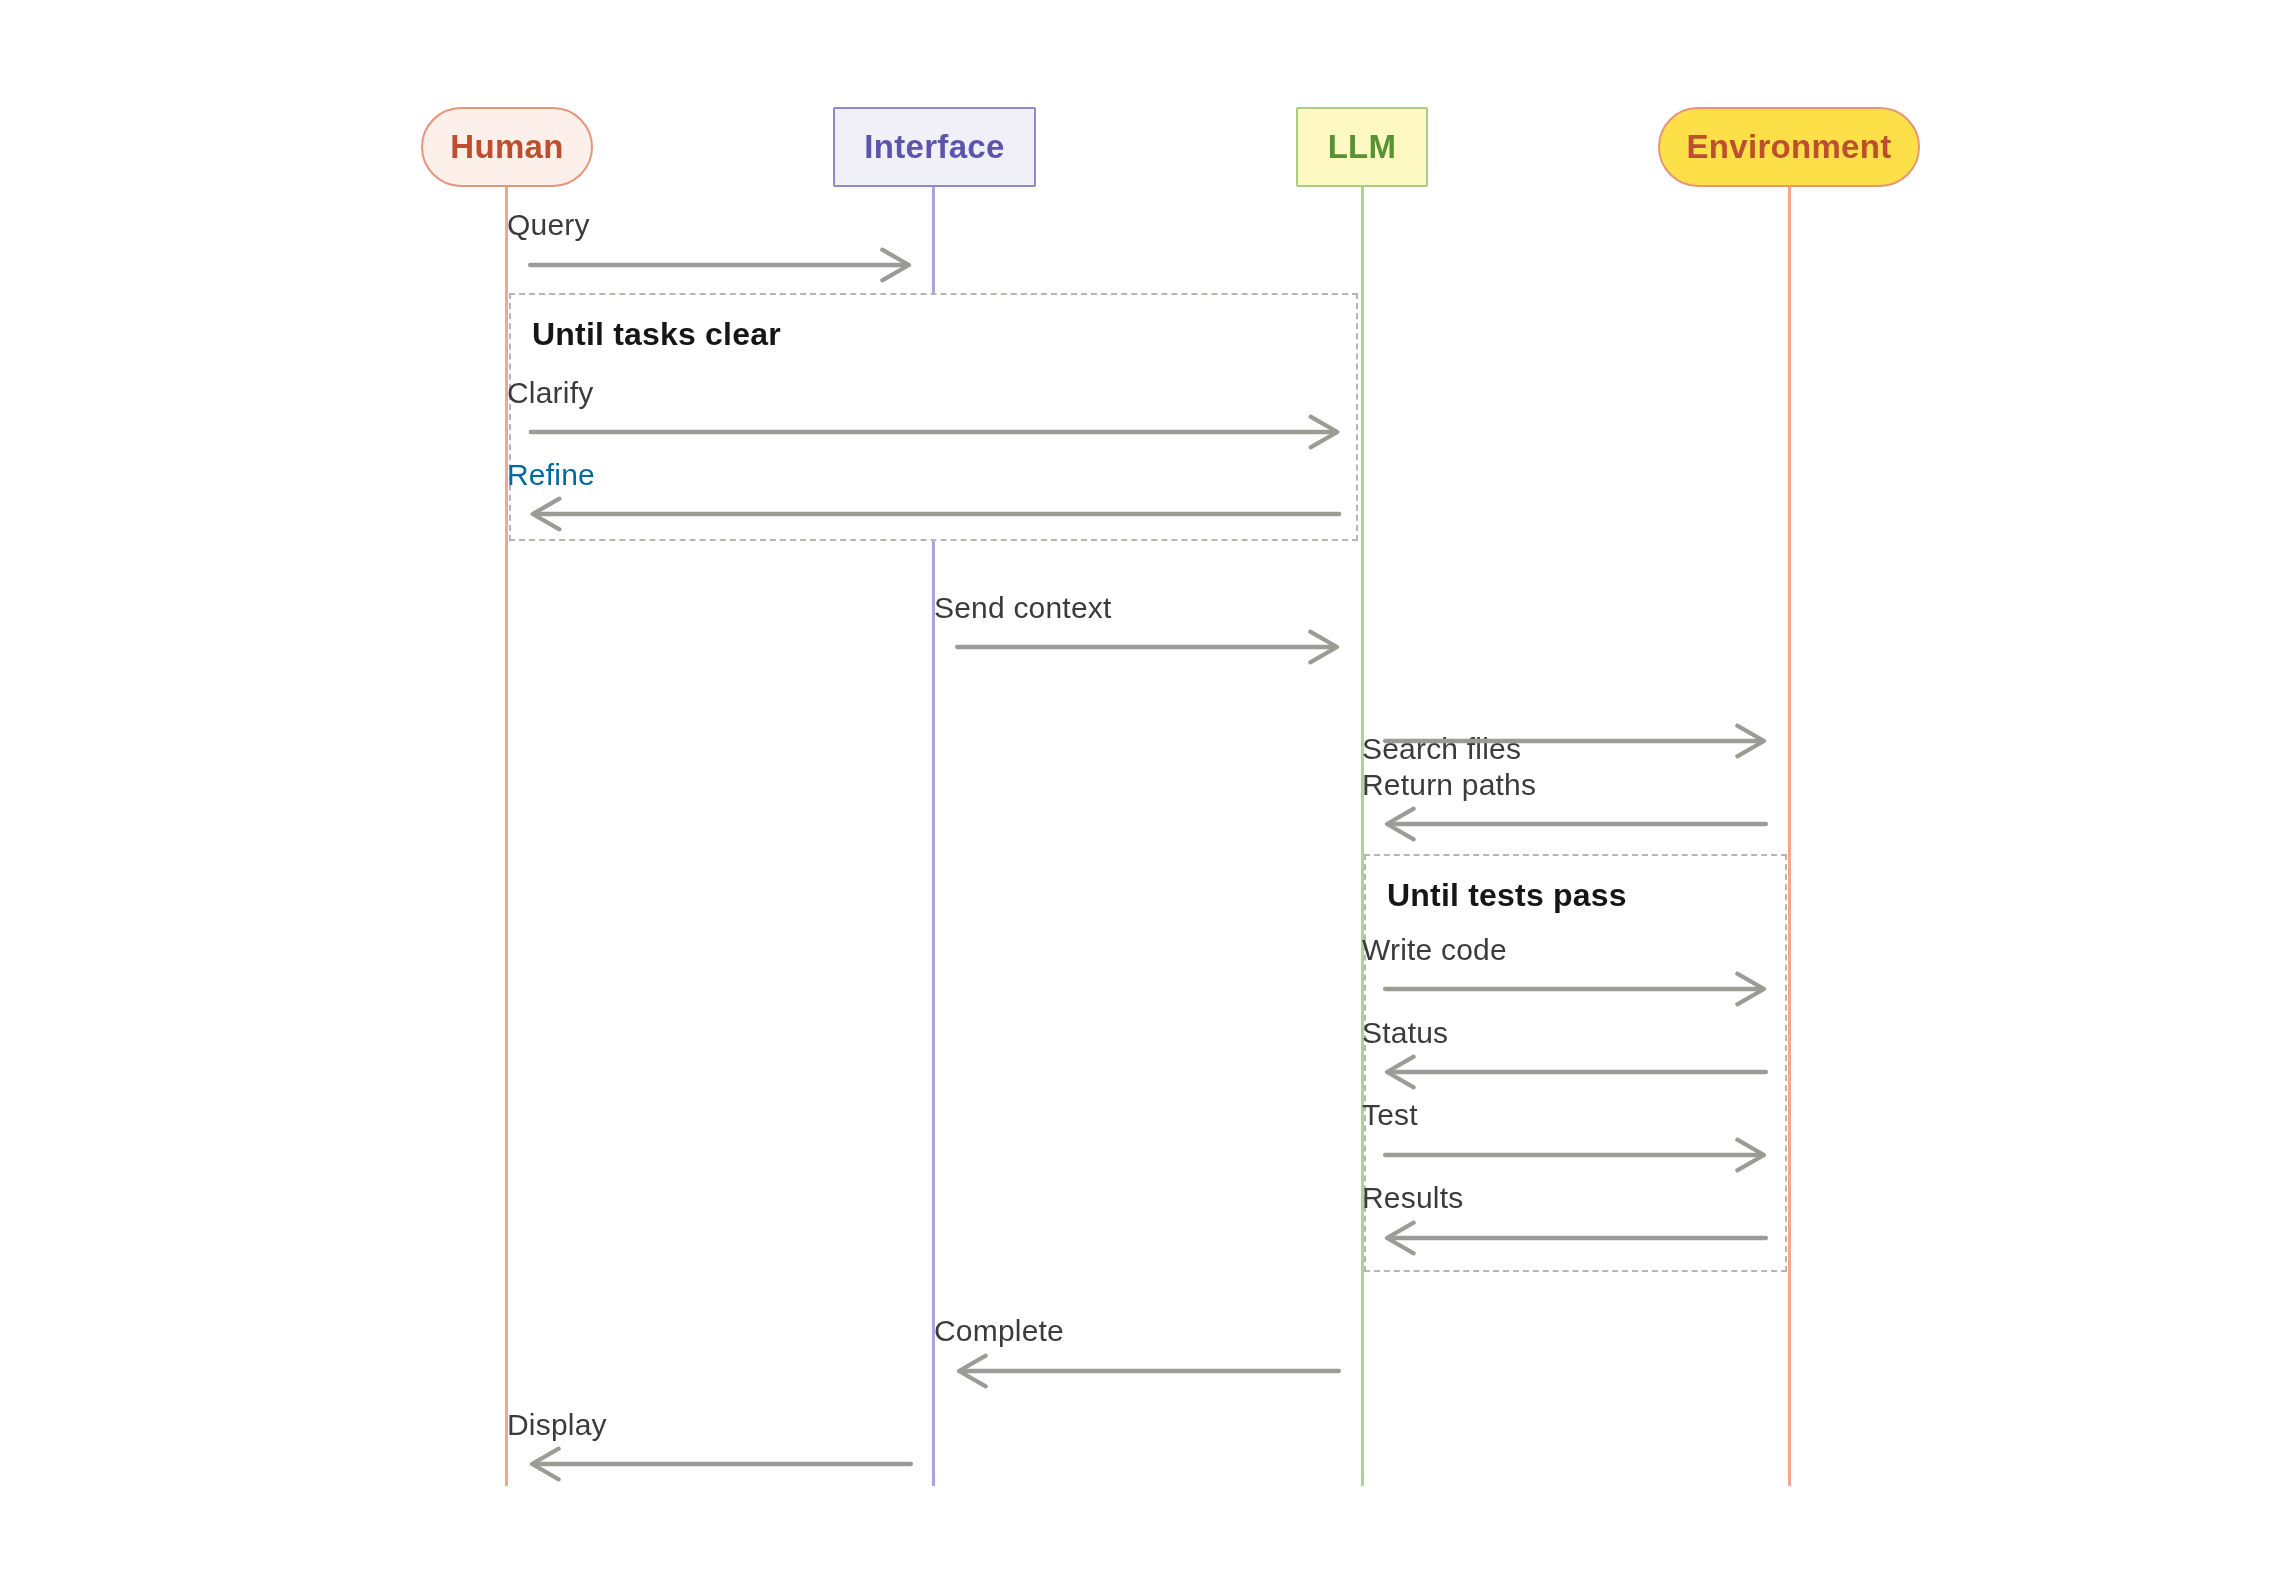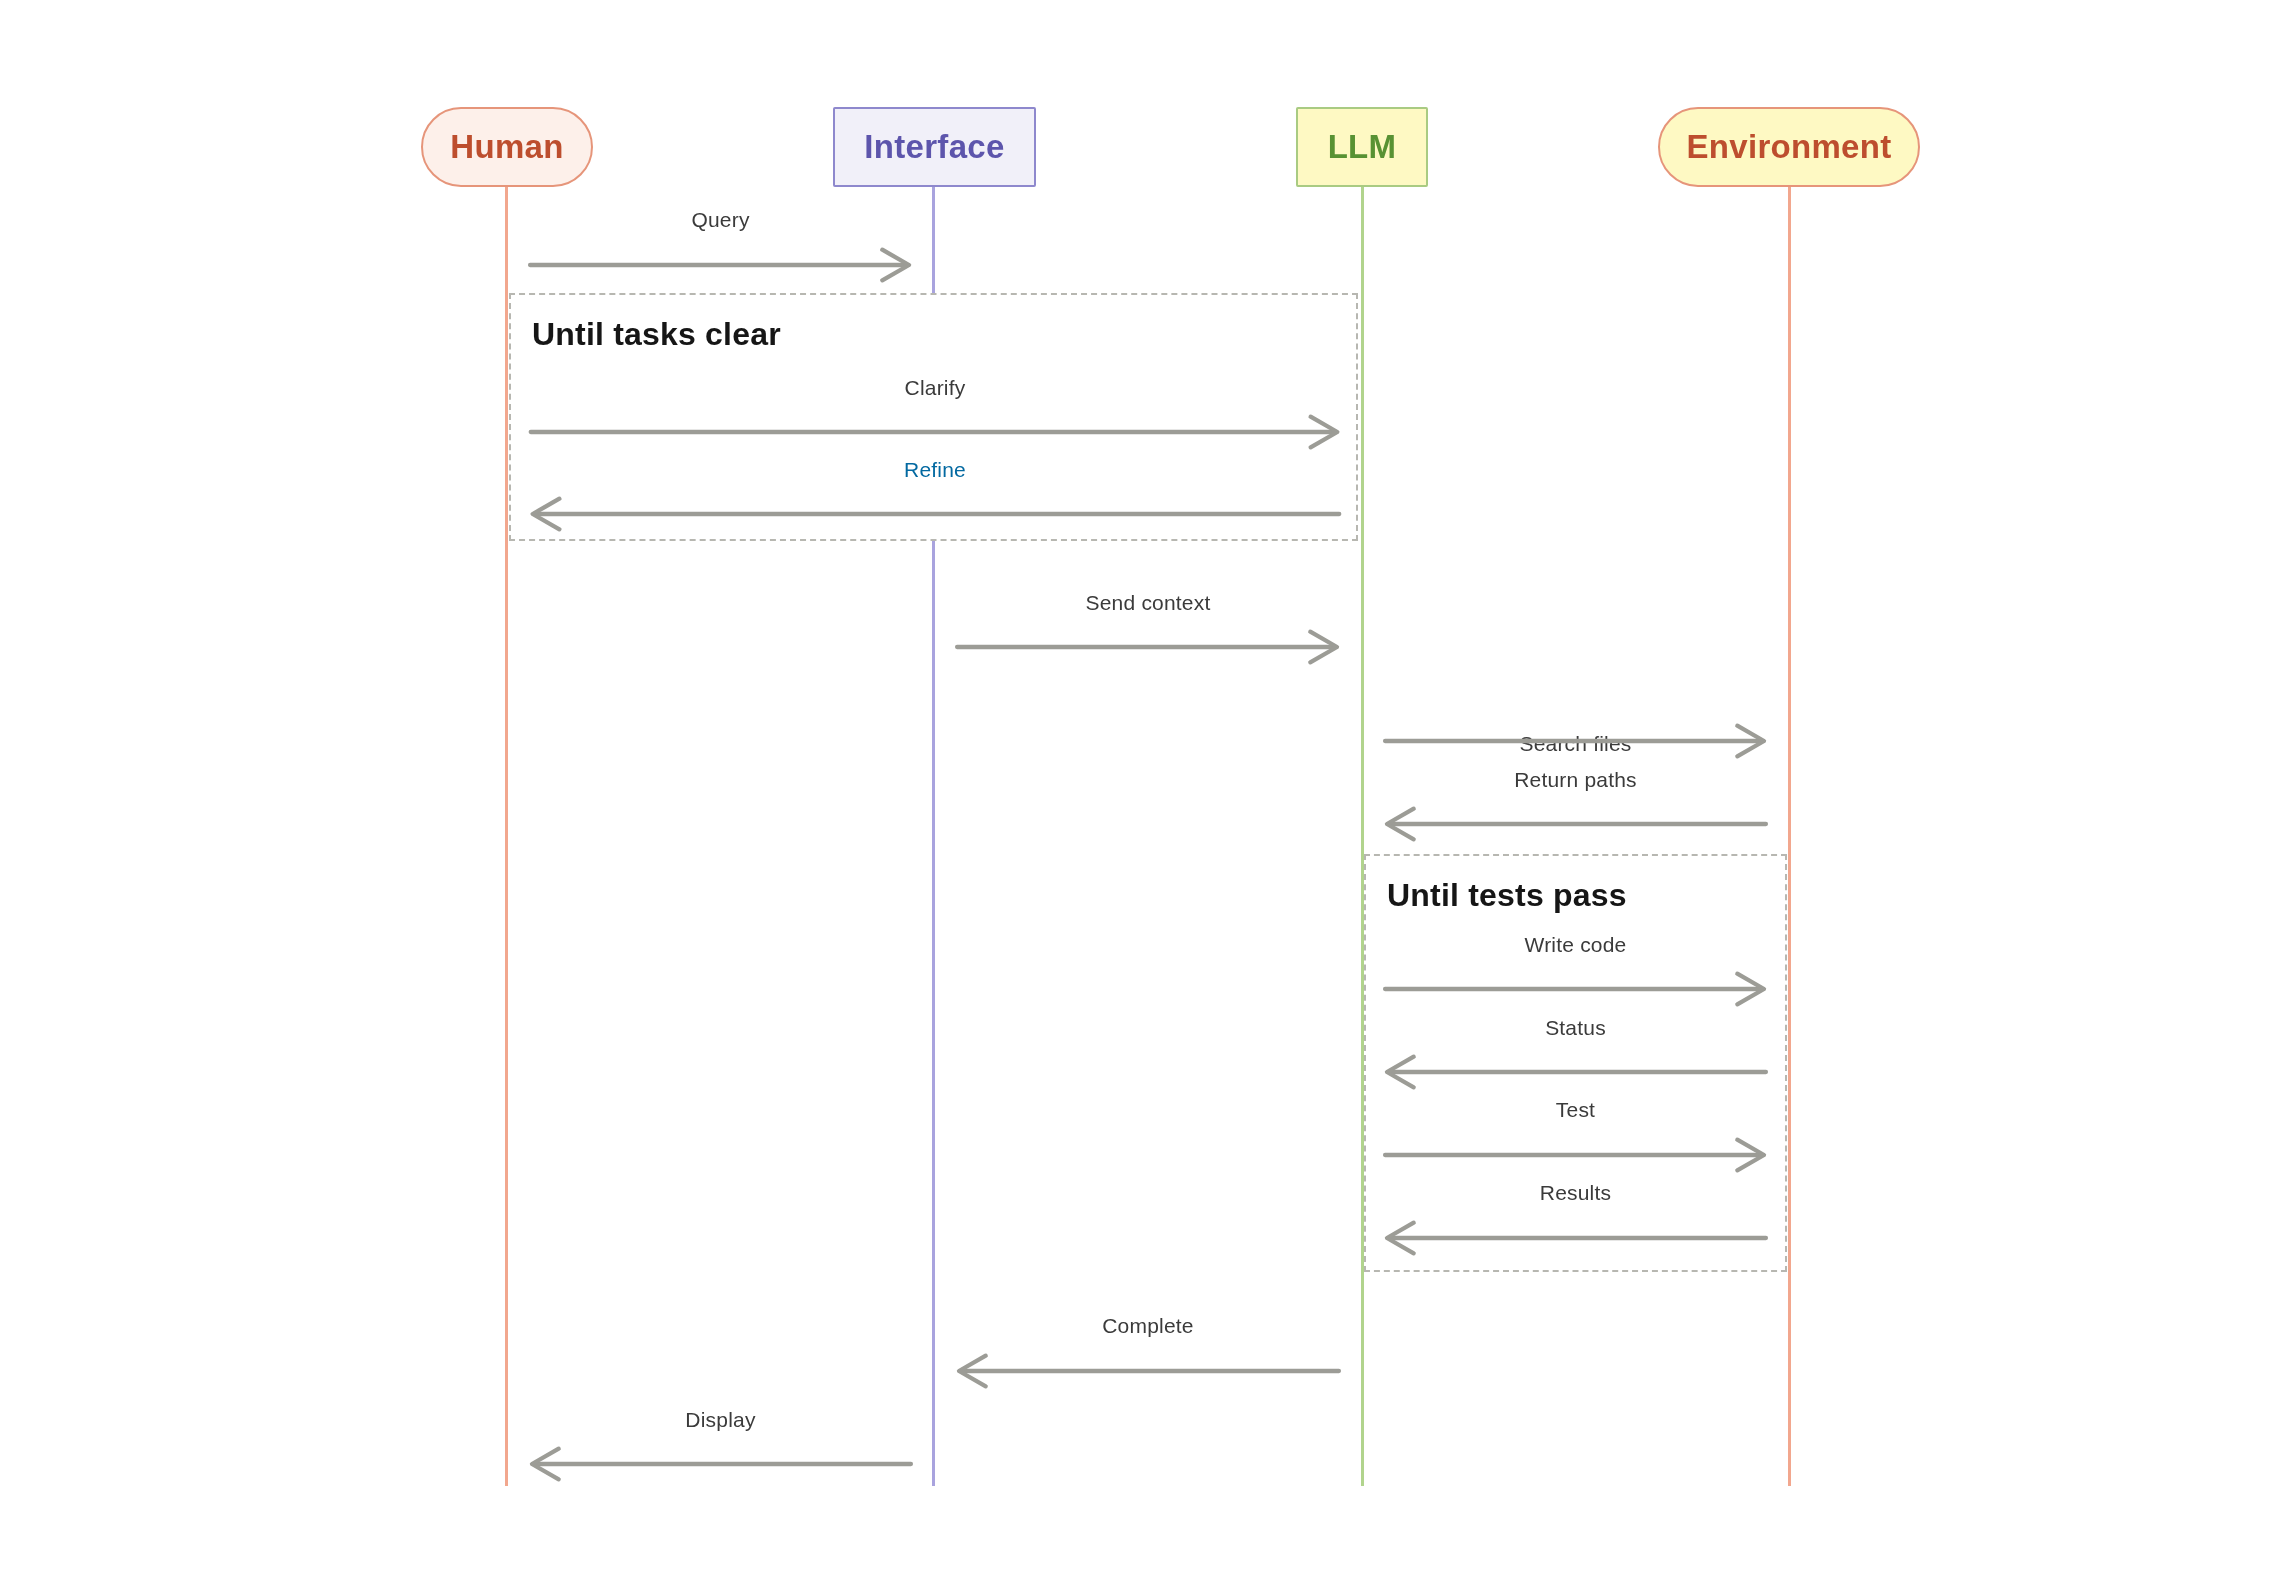--- a/index.html
+++ b/index.html
@@ -44,22 +44,22 @@
     justify-content: center;
     font-size: 33px;
     font-weight: 700;
     z-index: 3;
     letter-spacing: 0.3px;
   }
   .participant.pill { border-radius: 40px; }
   .participant.rect { border-radius: 1.9px; }
   .message-label {
     position: absolute;
-    text-align: center;
-    font-size: 21px;
+    text-align: left;
+    font-size: 30px;
     color: #3b3b3b;
     white-space: nowrap;
     z-index: 4;
     letter-spacing: 0.2px;
   }
   .arrow-svg { position: absolute; overflow: visible; z-index: 4; }
 </style>
 </head>
 <body>
 
@@ -76,21 +76,21 @@
     </div>
     <div class="participant pill" style="left: 421px; width: 172px; background: rgb(253, 240, 234); border-color: rgb(230, 149, 122); color: rgb(189, 78, 46); justify-content: center;">
       <span>Human</span>
     </div>
     <div class="participant rect" style="left: 833px; width: 203px; background: rgb(241, 240, 249); border-color: rgb(142, 136, 205); color: rgb(93, 85, 172);">
       <span>Interface</span>
     </div>
     <div class="participant rect" style="left: 1296px; width: 132px; background: #fef9c3; border-color: rgb(169, 203, 130); color: rgb(88, 146, 51); justify-content: center;">
       <span>LLM</span>
     </div>
-    <div class="participant pill" style="left: 1658px; width: 262px; background: #fef9c3; border-color: rgb(230, 149, 122); color: rgb(189, 78, 46);">
+    <div class="participant pill" style="left: 1658px; width: 262px; background: #fde047; border-color: rgb(230, 149, 122); color: rgb(189, 78, 46);">
       <span>Environment</span>
     </div>
     <div class="message-label" style="left: 507px; width: 427px; top: 208px; color: rgb(59, 59, 59);">Query</div>
     <svg class="arrow-svg" width="381" height="42" viewBox="0 0 399 44" style="left: 530px; top: 244px;">
       <line x1="0" y1="22" x2="395" y2="22" stroke="#9c9c96" stroke-width="4.5" stroke-linecap="round"></line>
       <polyline points="369,6 397,22 369,38" fill="none" stroke="#9c9c96" stroke-width="4.5" stroke-linecap="round" stroke-linejoin="round"></polyline>
     </svg>
     <div class="message-label" style="left: 507px; width: 856px; top: 376px; color: rgb(59, 59, 59);">Clarify</div>
     <svg class="arrow-svg" width="810" height="42" viewBox="0 0 847 44" style="left: 530px; top: 411px;">
       <line x1="0" y1="22" x2="843" y2="22" stroke="#9c9c96" stroke-width="4.5" stroke-linecap="round"></line>

